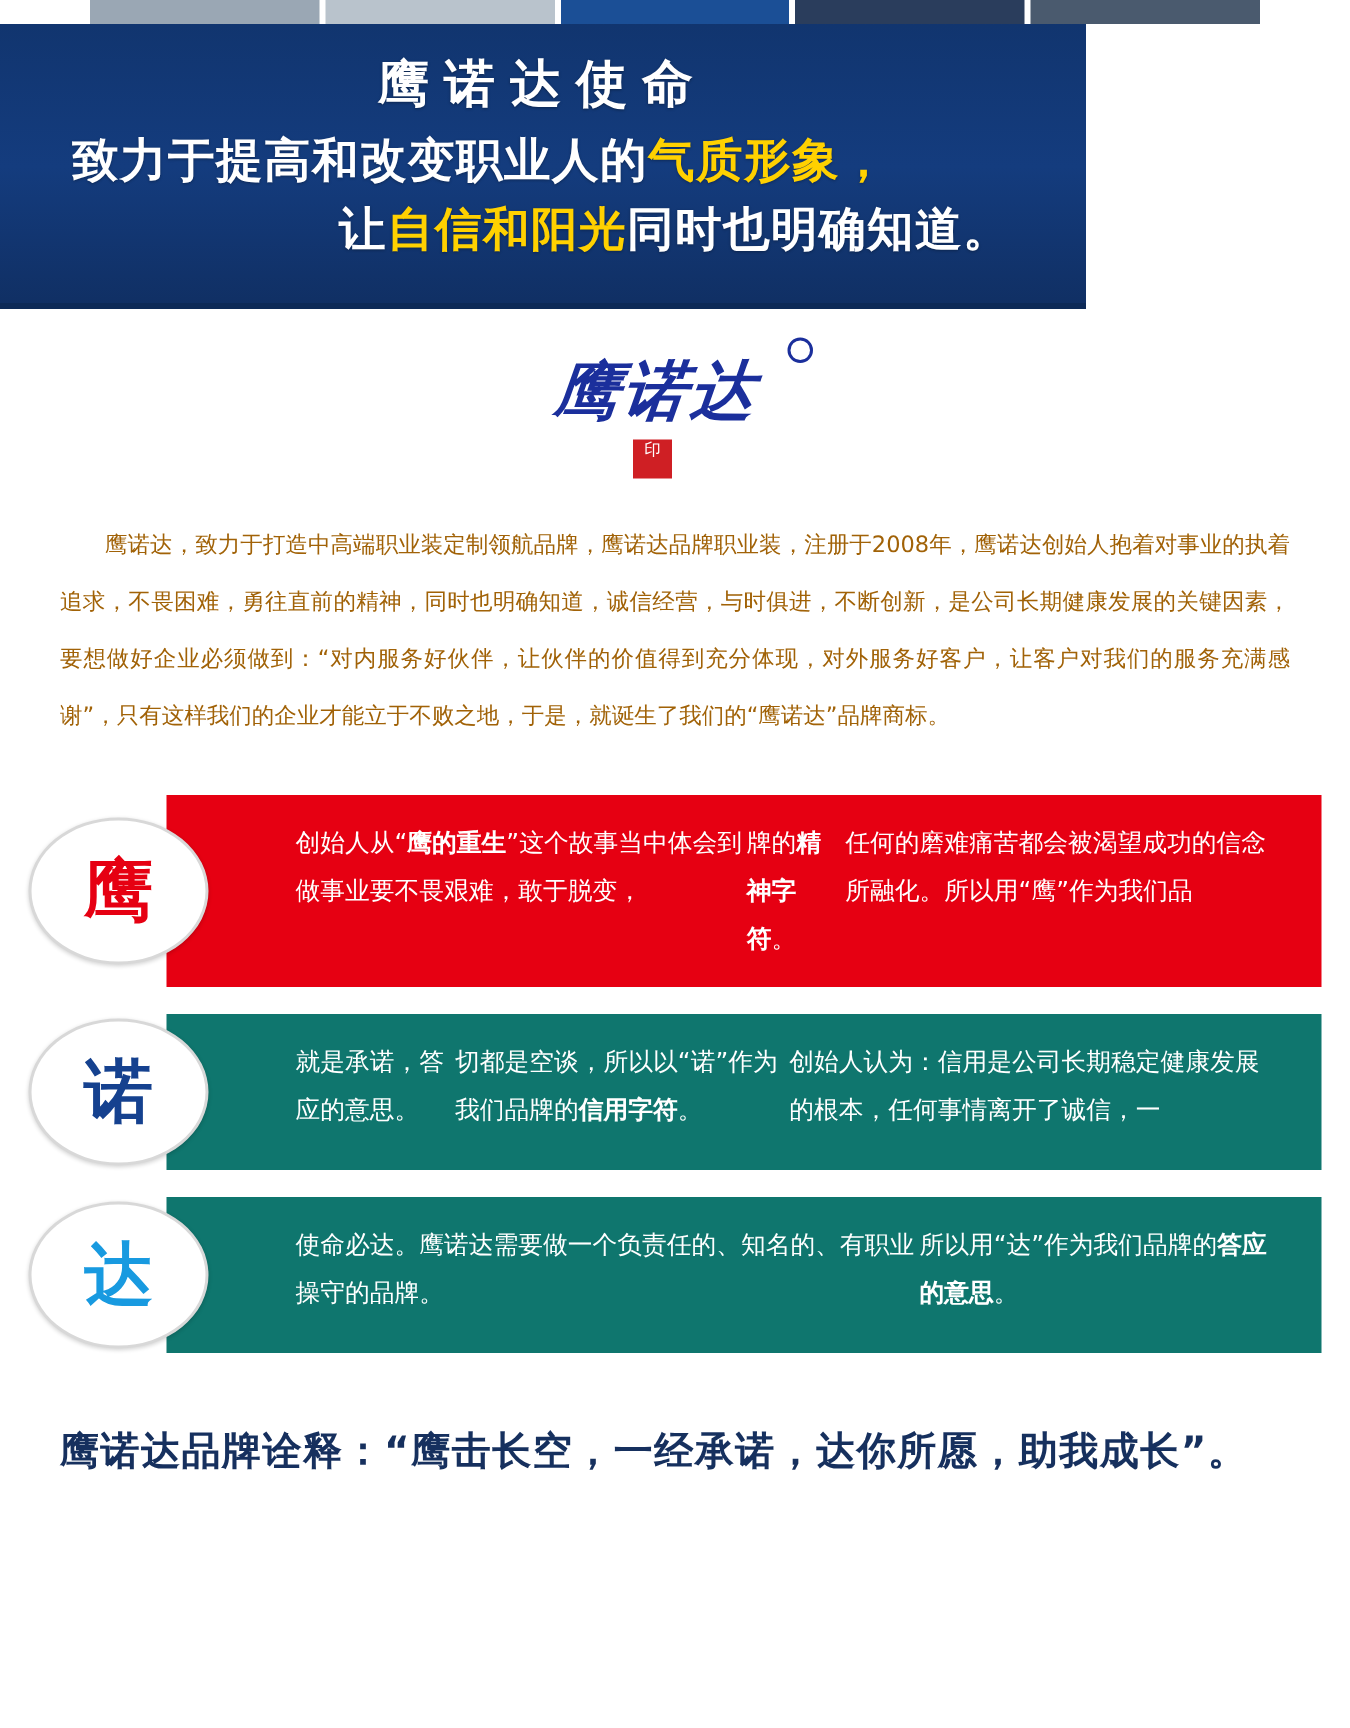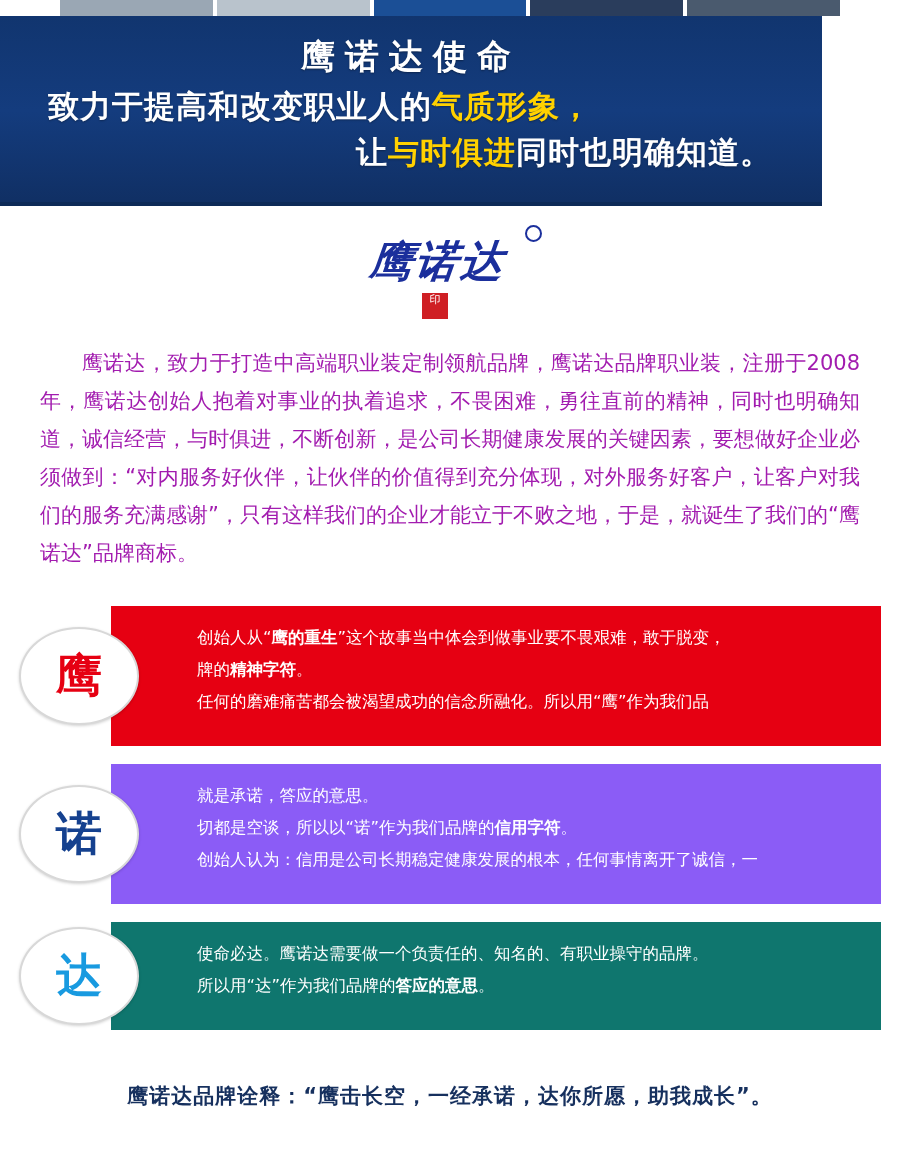--- a/index.html
+++ b/index.html
@@ -25,21 +25,21 @@
     box-sizing: border-box;
     background: #ffffff;
   }
   .photo-thumb {
     flex: 1 1 0;
     height: 16px;
   }
 
   
   .mission-banner {
-    width: 822px;
+    width: 724px;
     height: 190px;
     background: #123a7a;
     background: linear-gradient(180deg, #11356f 0%, #143c7e 50%, #102f63 100%);
     box-sizing: border-box;
     padding: 18px 40px 0 40px;
     position: relative;
     overflow: hidden;
   }
   .mission-banner::after {
     content: "";
@@ -120,23 +120,23 @@
     text-align: center;
     padding-top: 1px;
     box-sizing: border-box;
     font-family: "DejaVu Serif", "Liberation Serif", serif;
   }
 
   
   .intro {
     width: 820px;
     margin: 8px auto 0 auto;
-    font-size: 21px;
+    font-size: 15px;
     line-height: 38px;
-    color: #a21caf;
+    color: #a16207;
     text-align: justify;
     text-indent: 2em;
     font-family: "DejaVu Sans", "Liberation Sans", sans-serif;
   }
 
   
   .blocks {
     width: 862px;
     margin: 34px auto 0 auto;
   }
@@ -163,45 +163,43 @@
     font-size: 46px;
     font-weight: bold;
     font-family: "DejaVu Sans", "Liberation Sans", sans-serif;
     z-index: 3;
     box-shadow: 0 1px 3px rgba(0,0,0,0.18);
   }
   .block-body {
     margin-left: 92px;
     flex: 1;
     box-sizing: border-box;
-    padding: 16px 26px 28px 86px;
+    padding: 16px 26px 16px 86px;
     color: #ffffff;
     font-size: 16.5px;
     line-height: 32px;
     display: flex;
-    flex-direction: column;
     justify-content: center;
     font-family: "DejaVu Sans", "Liberation Sans", sans-serif;
   }
   .block-body p { margin: 0; }
   .block-red .block-body { background: #e60012; }
   .block-red .block-badge { color: #e60012; }
-  .block-blue .block-body { background: #8b5cf6; }
+  .block-blue .block-body { background: #0f766e; }
   .block-blue .block-badge { color: #15418f; }
   .block-cyan .block-body { background: #0f766e; }
   .block-cyan .block-badge { color: #189ae0; }
   .b { font-weight: bold; }
 
   
   .slogan {
     width: 820px;
     margin: 48px auto 0 auto;
-    text-align: center;
     color: #16305e;
-    font-size: 21px;
+    font-size: 26px;
     font-weight: bold;
     line-height: 36px;
     letter-spacing: 1px;
     font-family: "DejaVu Sans", "Liberation Sans", sans-serif;
   }
 </style>
 </head>
 <body>
 
 <div class="photo-strip">
@@ -211,21 +209,21 @@
   <div class="photo-thumb" style="background:#2a3d5c"></div>
   <div class="photo-thumb" style="background:#4a5a6e"></div>
 </div>
 
 <div class="mission-banner">
   <div class="mission-title">鹰诺达使命</div>
   <div class="mission-line l1">
     <span>致力于提高和改变职业人的</span><span class="hl">气质形象，</span>
   </div>
   <div class="mission-line l2">
-    <span>让</span><span class="hl">与时俱进</span><span>同时也明确知道。</span>
+    <span>让</span><span class="hl">自信和阳光</span><span>同时也明确知道。</span>
   </div>
 </div>
 
 <div class="logo-wrap">
   <div class="logo">
     <div class="logo-circle"></div>
     <div class="logo-text">鹰诺达</div>
     <div class="logo-seal">印</div>
   </div>
 </div>

